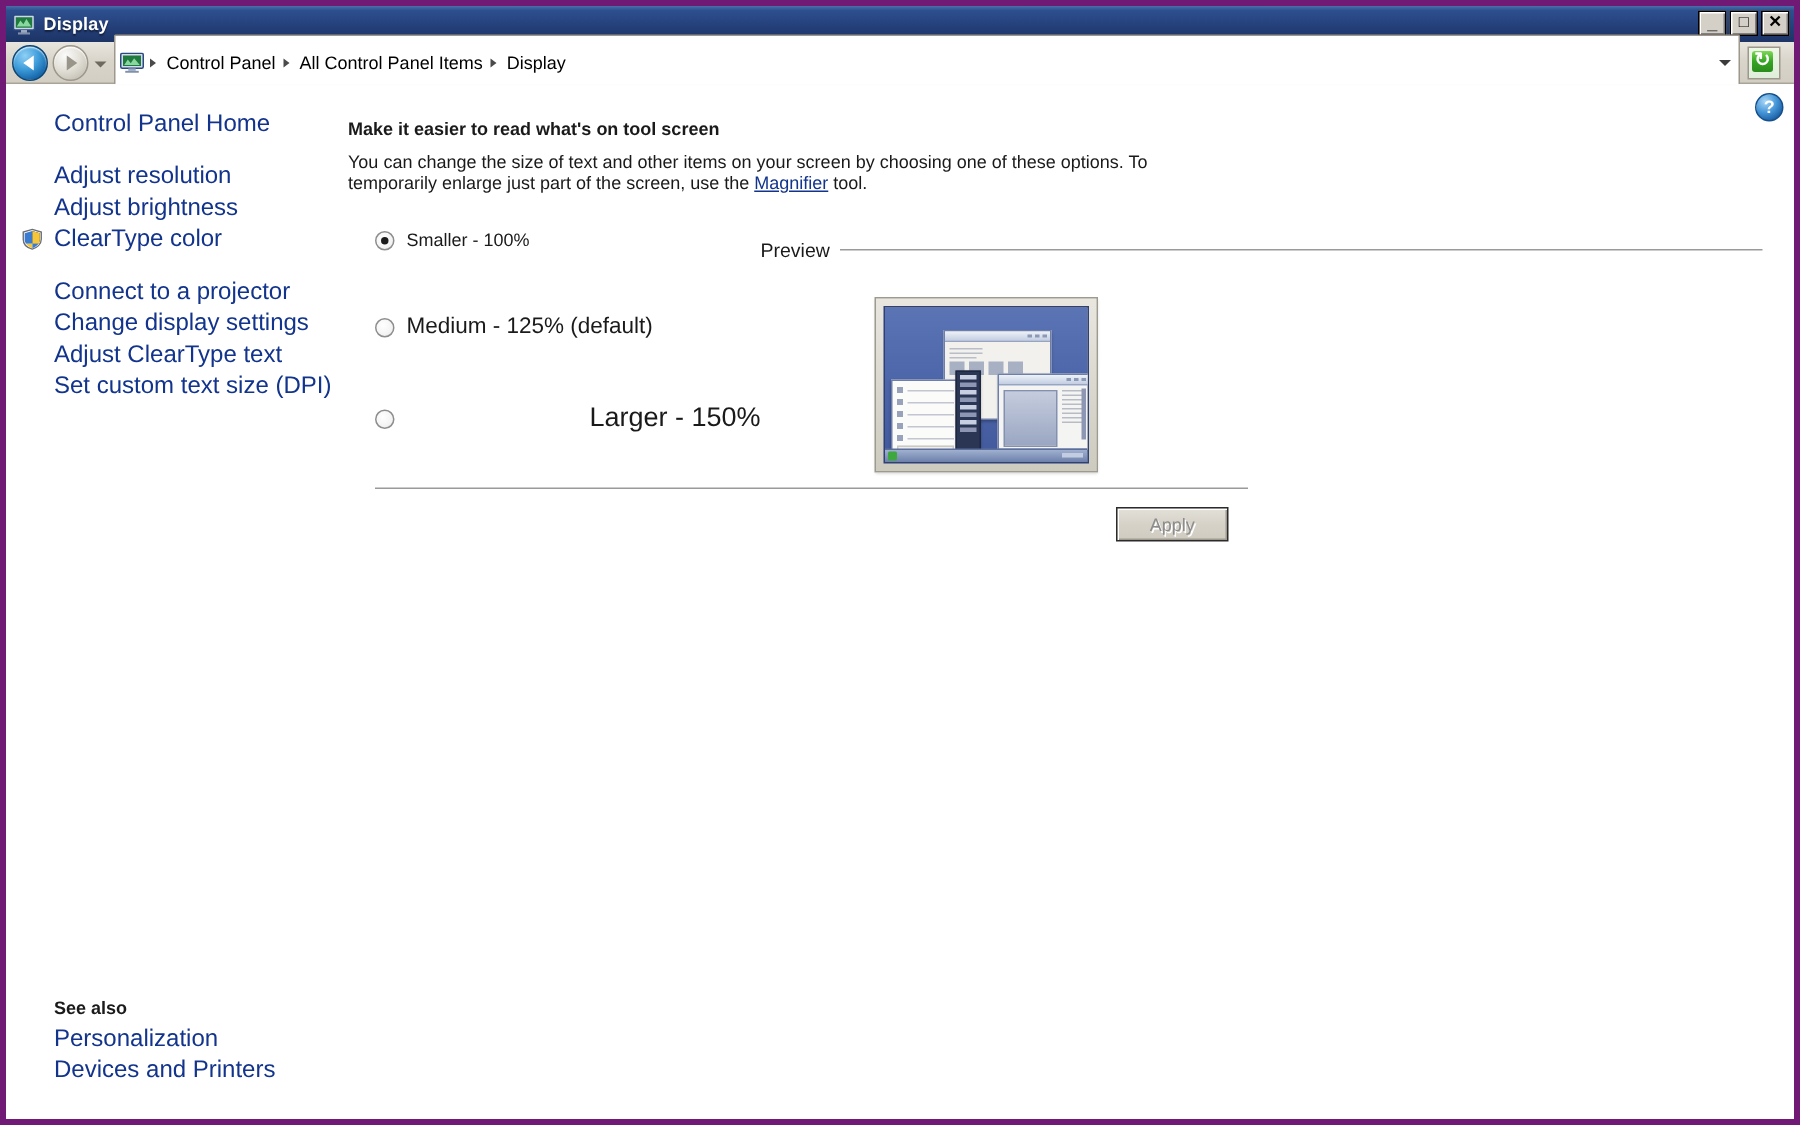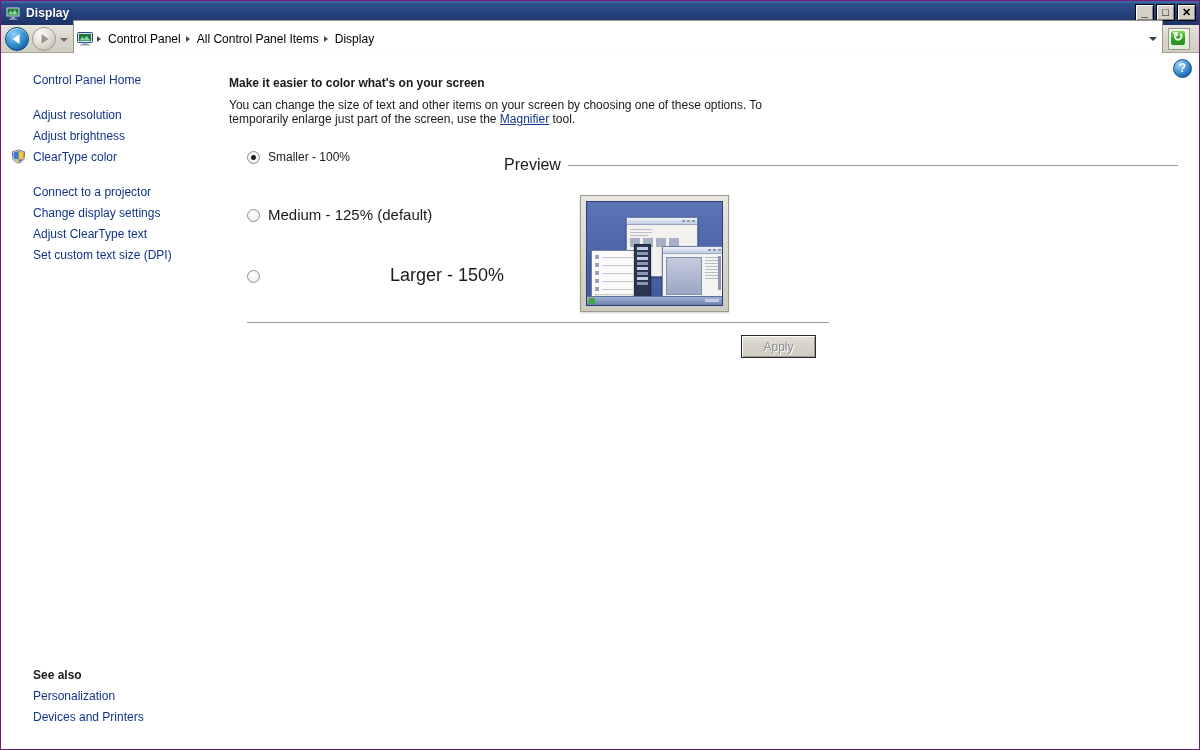--- a/index.html
+++ b/index.html
@@ -16,21 +16,21 @@
     position: relative;
   }
 
   
   #window {
     position: absolute;
     left: 0; top: 0;
     width: 1200px; height: 750px;
     background: #d6d2c8;
     box-sizing: border-box;
-    border: 1px solid #701a75;
+    border: 4px solid #701a75;
     display: flex;
     flex-direction: column;
   }
 
   
   #titlebar {
     height: 24px;
     flex: 0 0 24px;
     background: linear-gradient(to bottom,
         #4a6ea8 0px, #2d4f8e 3px, #26427d 12px, #1d3567 23px);
@@ -287,21 +287,21 @@
   }
   #taskpane .tp-item {
     display: flex;
     align-items: center;
     height: 21px;
     padding-left: 32px;
     position: relative;
     cursor: default;
   }
   #taskpane .tp-item .lbl {
-    font-size: 12px;
+    font-size: 16px;
     color: #12348c;
     white-space: nowrap;
   }
   #taskpane .tp-gap { height: 14px; }
   .shield {
     position: absolute;
     left: 10px; top: 3px;
     width: 15px; height: 15px;
   }
   #seealso {
@@ -421,21 +421,21 @@
   #previewcol {
     flex: 1 1 auto;
     position: relative;
   }
   #preview-head {
     display: flex;
     align-items: center;
     margin-top: 5px;
   }
   #preview-head .pvl {
-    font-size: 16px;
+    font-size: 13px;
     color: #1a1a1a;
     white-space: nowrap;
     margin-right: 7px;
   }
   #preview-head .rule {
     flex: 1 1 auto;
     height: 1px;
     background: #9a9a9a;
     margin-right: 21px;
   }
@@ -758,21 +758,21 @@
       </div>
     </div>
 
     <div id="mainpane">
 
       <div id="helpbtn">
         <div class="circ"></div>
       </div>
 
       <div id="mainwrap">
-        <div id="headline">Make it easier to color what's on your screen</div>
+        <div id="headline">Make it easier to read what's on tool screen</div>
         <div id="subtext">
           <span>You can change the size of text and other items on your screen by choosing one of these options. To temporarily enlarge just part of the screen, use the </span><a href="#">Magnifier</a><span> tool.</span>
         </div>
 
         <div id="optionrow">
 
           <div id="options">
             <div class="opt s100">
               <span class="radio sel"></span>
               <span class="otext">Smaller - 100%</span>

